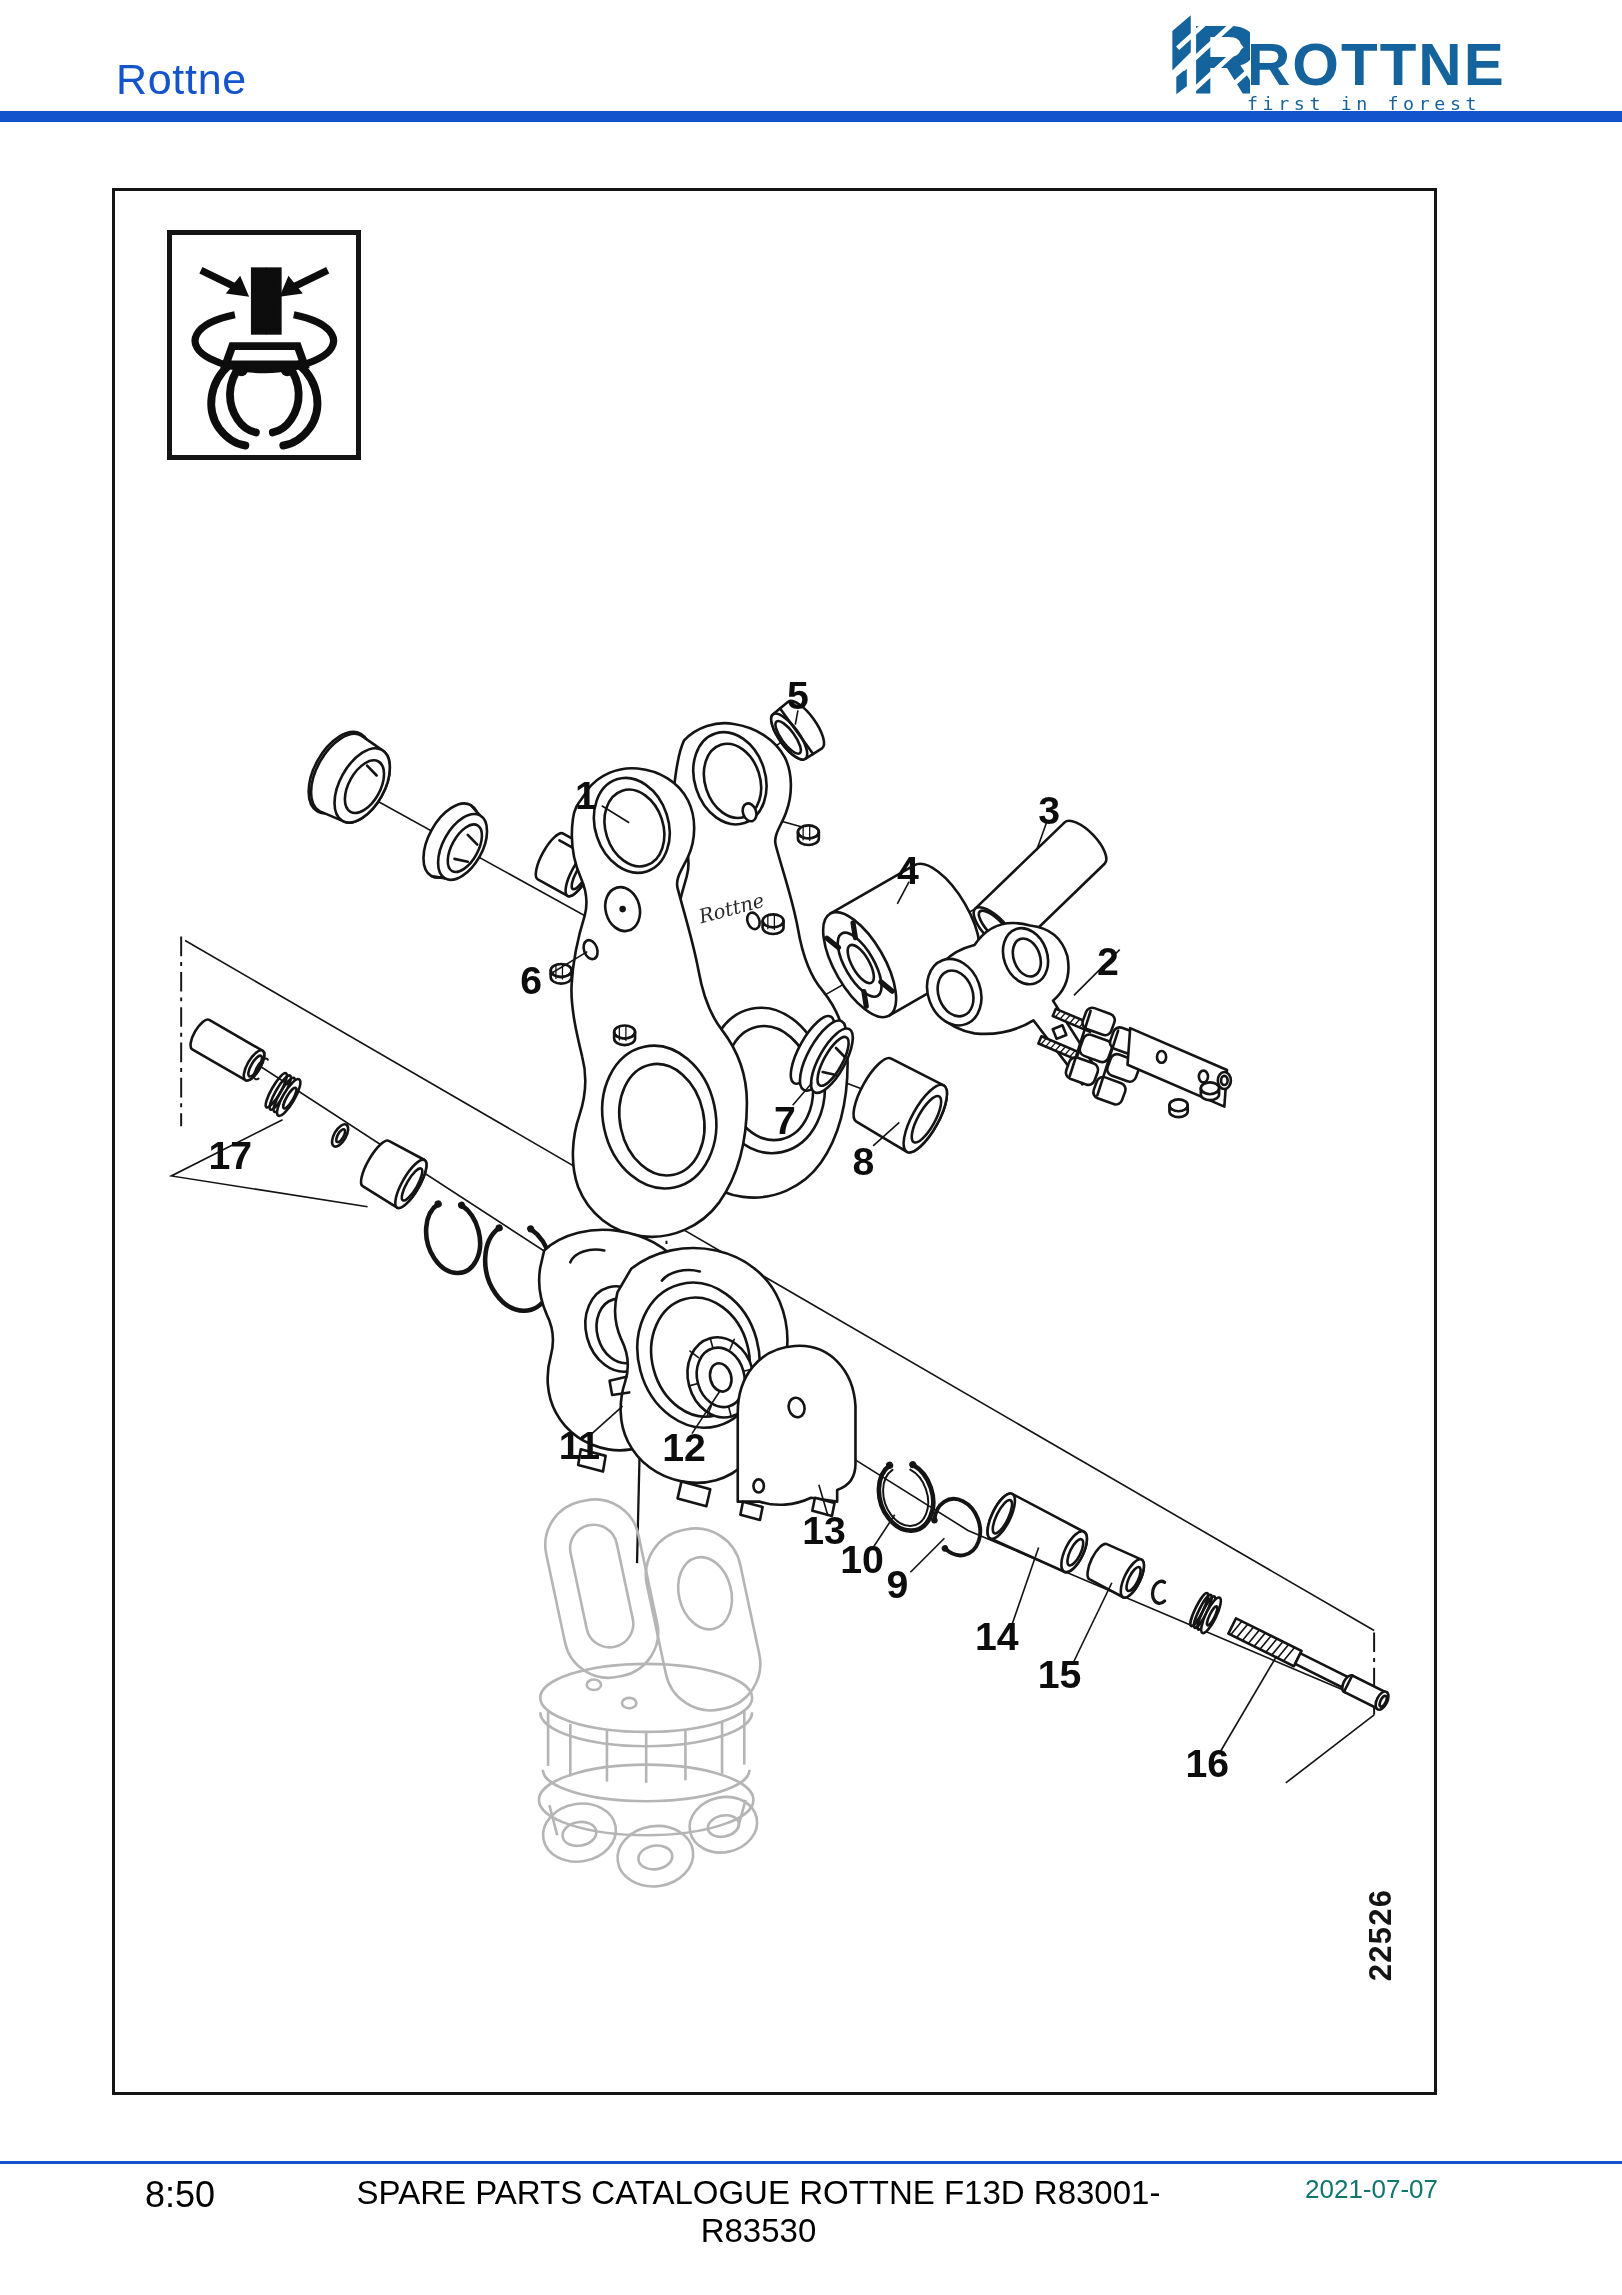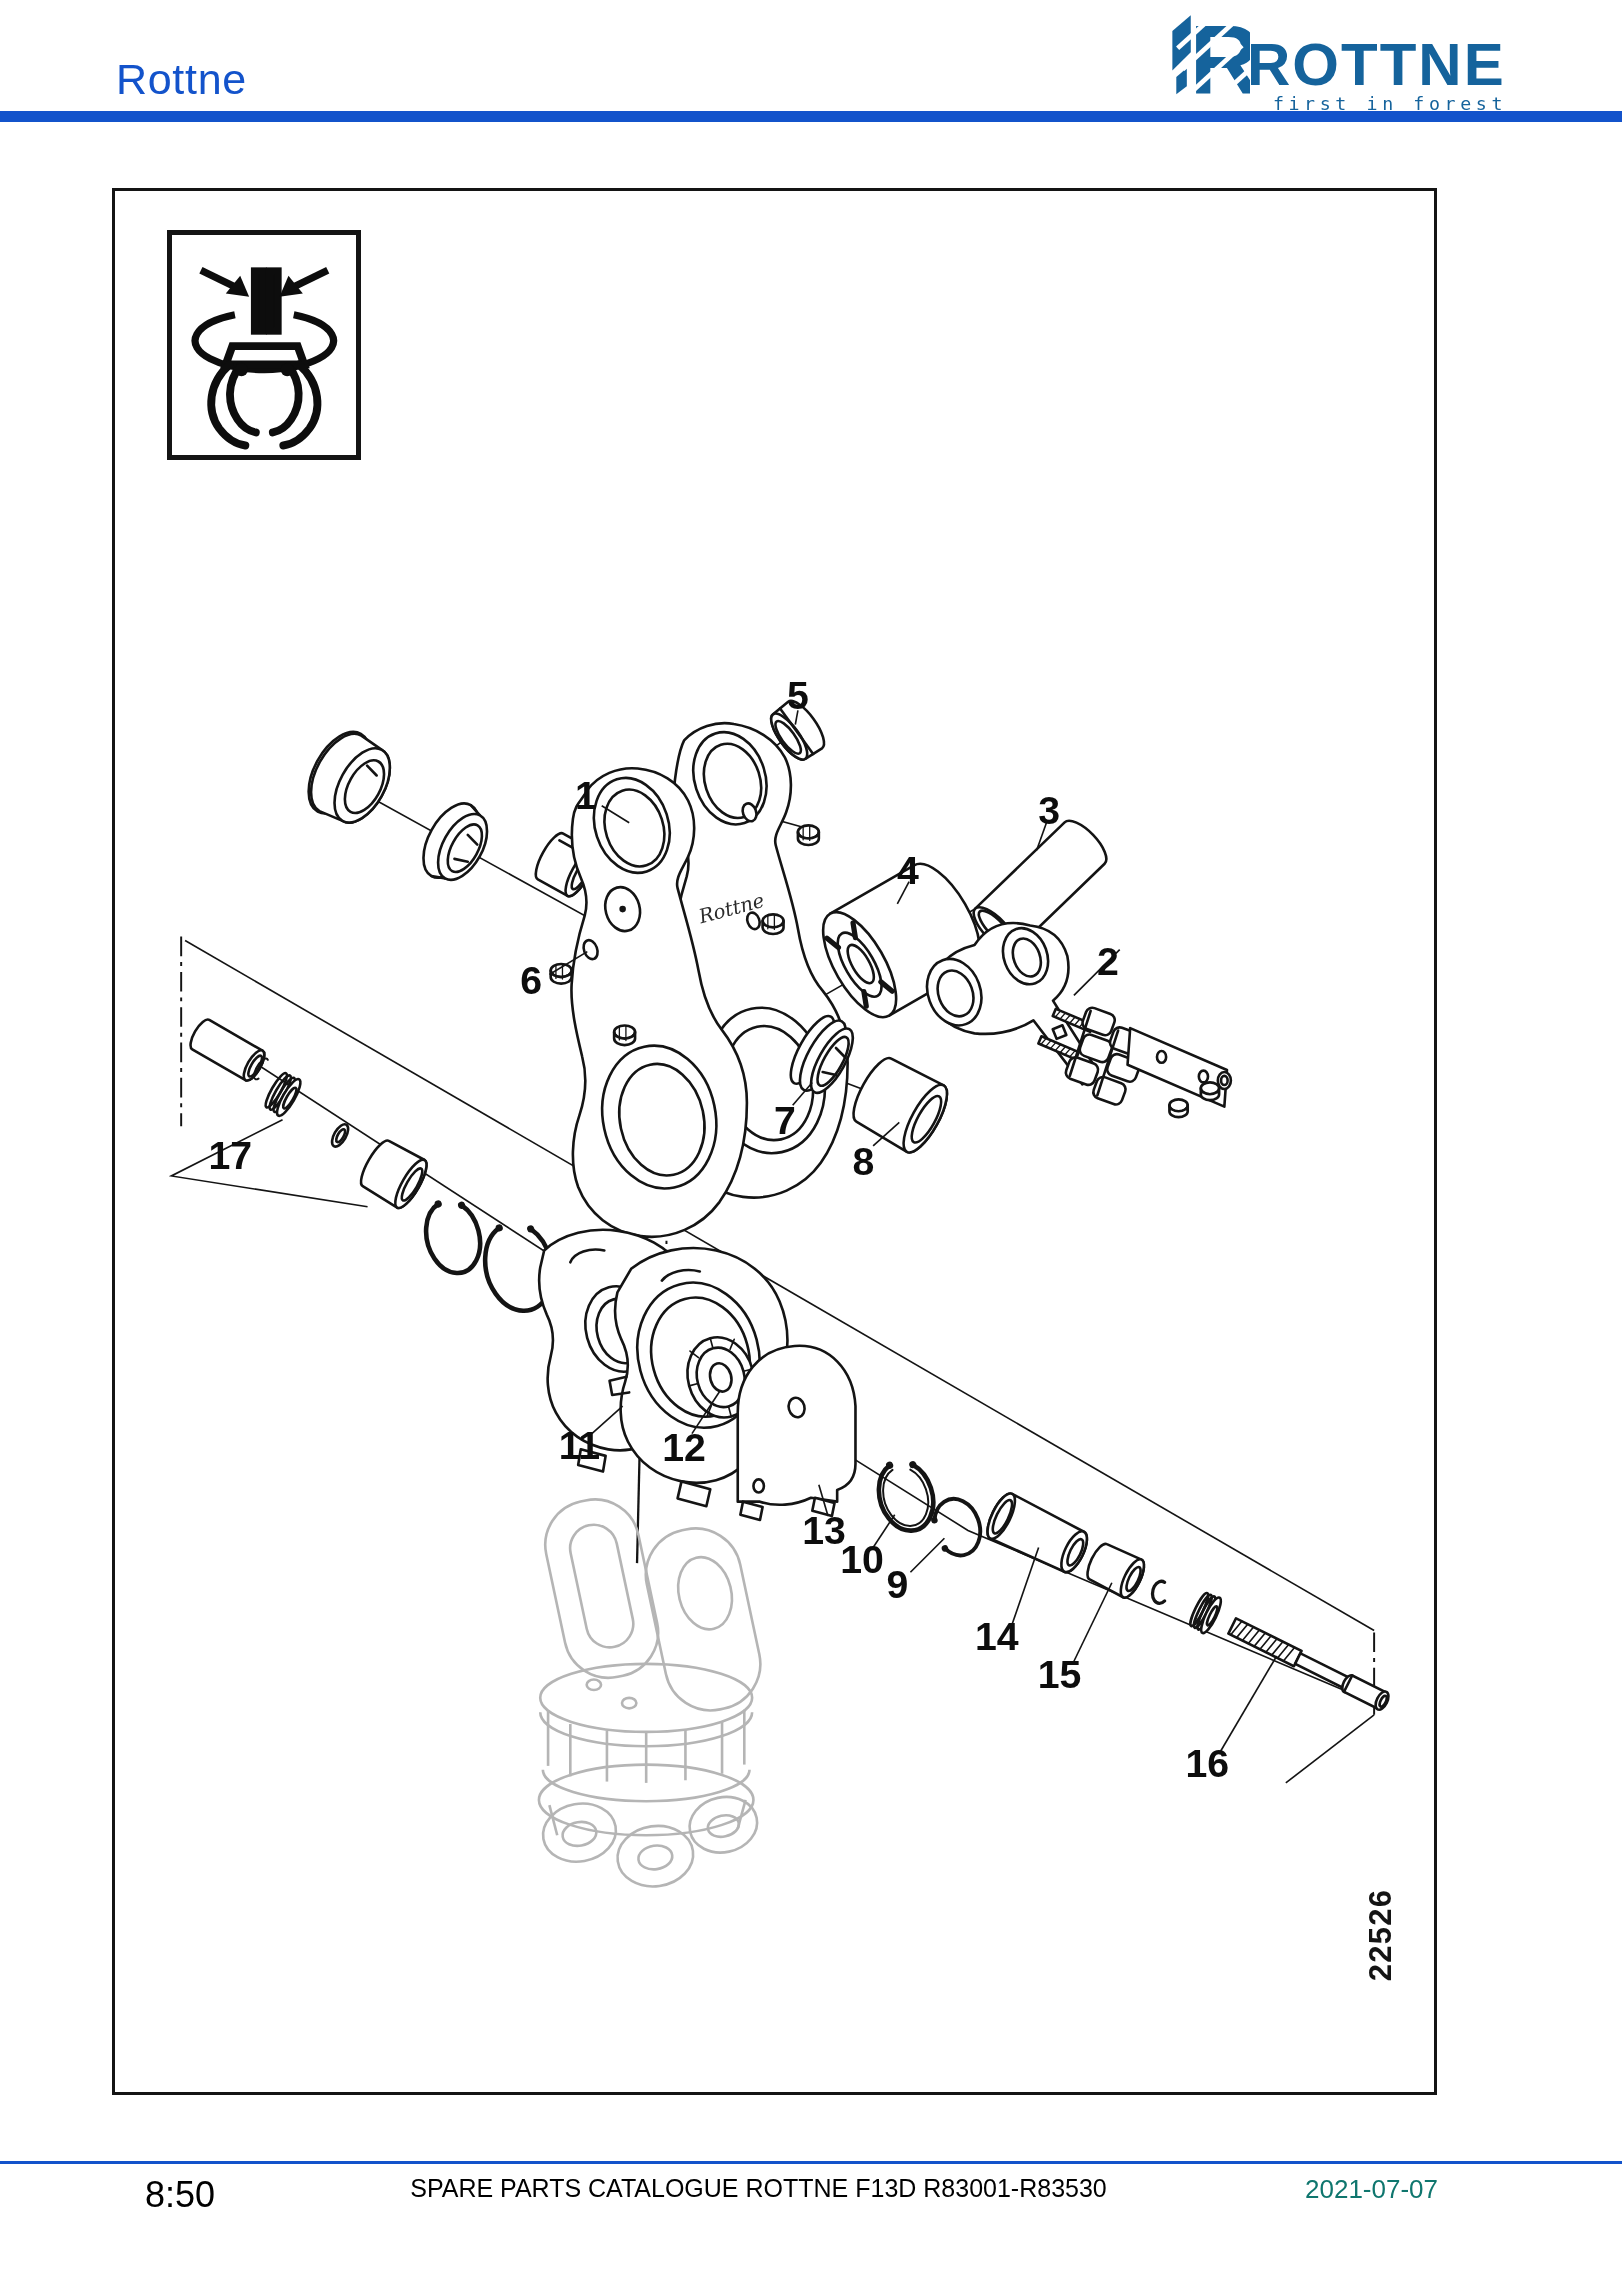--- a/index.html
+++ b/index.html
@@ -7,30 +7,30 @@
   }
   html,body{margin:0;padding:0;background:#ffffff;}
   body{font-family:"Liberation Sans", sans-serif; width:1622px; height:2295px; position:relative; overflow:hidden;}
   .abs{position:absolute;}
   
   .page-title{left:116px; top:55px; font-size:43px; color:var(--accent); letter-spacing:0.7px;}
   .header-bar{left:0; top:111px; width:1622px; height:10.5px; background:var(--accent);}
   .logo{left:1171px; top:11.8px; width:347px; height:98px;}
   .logo-mark{position:absolute; left:0; top:2.6px;}
   .logo-word{position:absolute; left:76px; top:18.3px; font-size:60px; font-weight:bold; color:var(--logo); letter-spacing:2px;}
-  .logo-tag{position:absolute; left:76px; top:81px; width:260px; text-align:right; font-size:18.3px; color:var(--logo); letter-spacing:4.6px; font-family:"DejaVu Sans Mono", monospace;}
+  .logo-tag{position:absolute; left:76px; top:81px; width:260px; text-align:left; font-size:18.3px; color:var(--logo); letter-spacing:4.6px; font-family:"DejaVu Sans Mono", monospace;}
   
   .diagram-box{left:112px; top:188px; width:1325px; height:1907px; border:3.3px solid var(--ink); box-sizing:border-box;}
   .icon-box{left:167px; top:230px; width:194px; height:230px; border:5.2px solid var(--ink); box-sizing:border-box;}
   .figure-number{left:1302px; top:1917px; width:157px; font-size:31px; font-weight:bold; color:var(--ink);
     transform:rotate(-90deg); transform-origin:center center; text-align:center; letter-spacing:1.3px;}
   
   .footer-line{left:0; top:2161px; width:1622px; height:2.6px; background:var(--accent);}
   .footer-time{left:145px; top:2174px; font-size:36px; color:#000;}
-  .footer-center{left:340px; top:2174px; width:837px; text-align:center; font-size:25px; color:#000;}
+  .footer-center{left:340px; top:2174px; width:837px; text-align:center; font-size:33px; color:#000;}
   .footer-date{right:184px; top:2174px; font-size:26px; color:#0f766e;}
   svg text.callout{font-family:"Liberation Sans", sans-serif; font-weight:bold; font-size:60px; fill:#0d0d0d;}
   .engraving{font-family:"DejaVu Serif", serif; font-style:italic; font-size:30px; fill:#2b2b2b;}
 </style>
 </head>
 <body>
 
 <div class="abs page-title">Rottne</div>
 
 <div class="abs logo">

